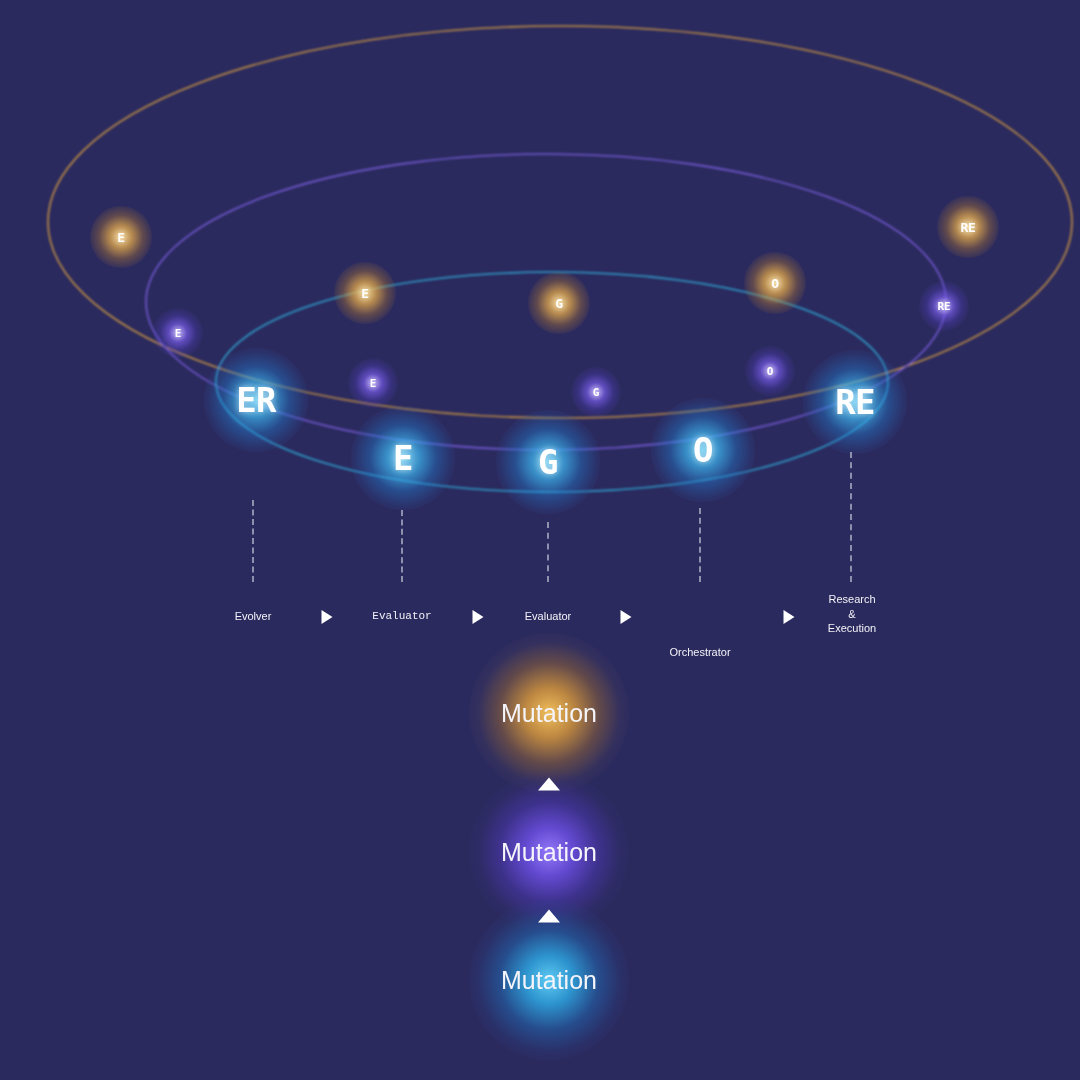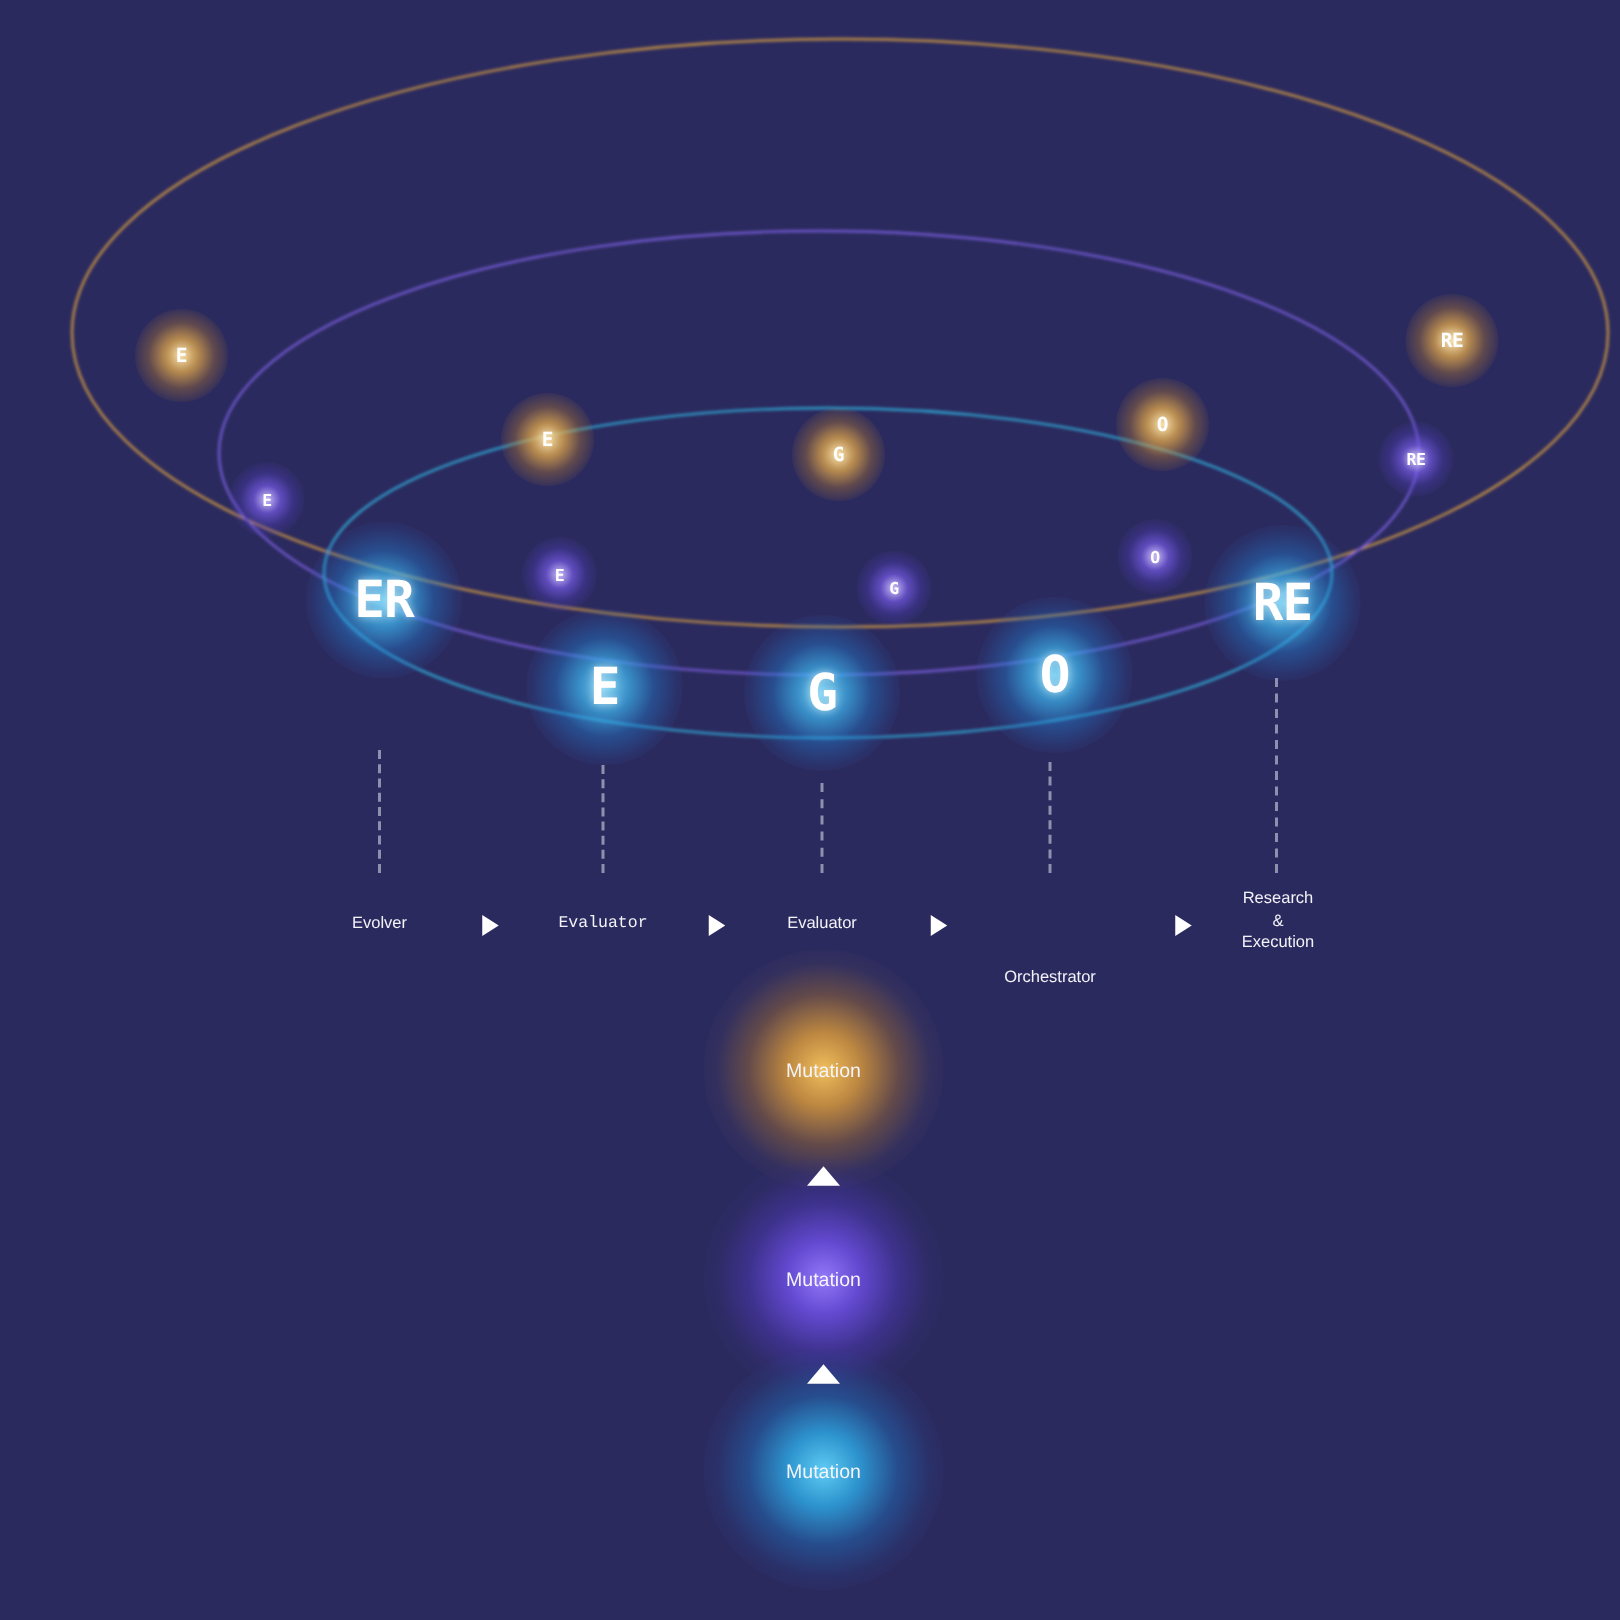--- a/index.html
+++ b/index.html
@@ -98,21 +98,21 @@
   }
 
   
   .mut{
     position:absolute;
     transform:translate(-50%,-50%);
     width:160px;height:160px;
     border-radius:50%;
     display:flex;align-items:center;justify-content:center;
     color:#f4f4fa;
-    font-size:13px;
+    font-size:25px;
   }
   .mut.amber{
     background:radial-gradient(circle at 50% 50%,
         rgba(248,196,92,.96) 0%,
         rgba(228,160,56,.78) 22%,
         rgba(180,120,45,.42) 44%,
         rgba(95,80,95,.16) 63%,
         rgba(43,42,94,0) 76%);
   }
   .mut.violet{

